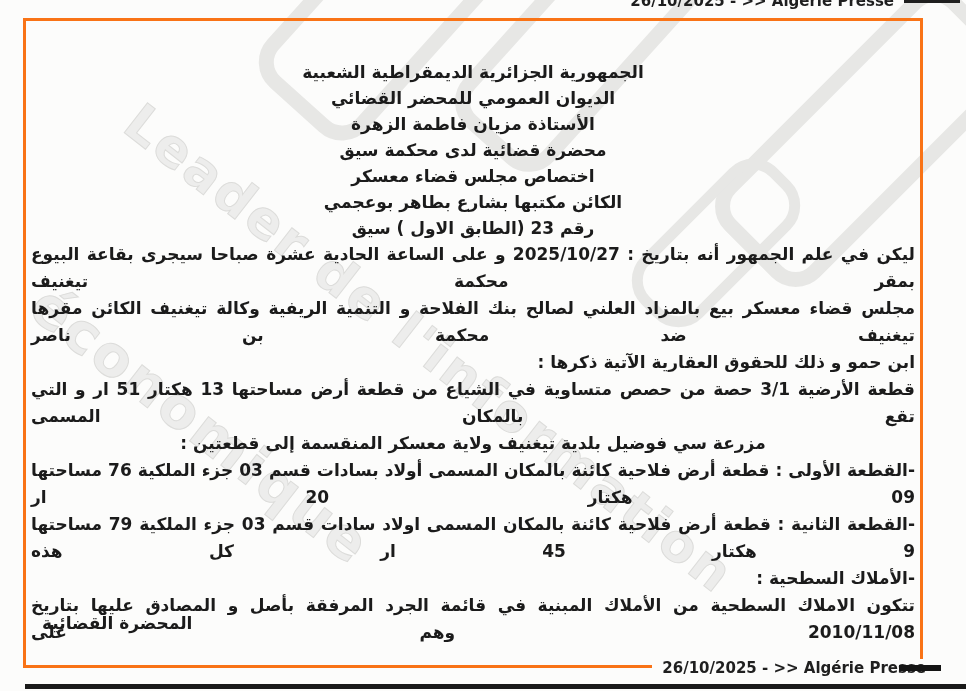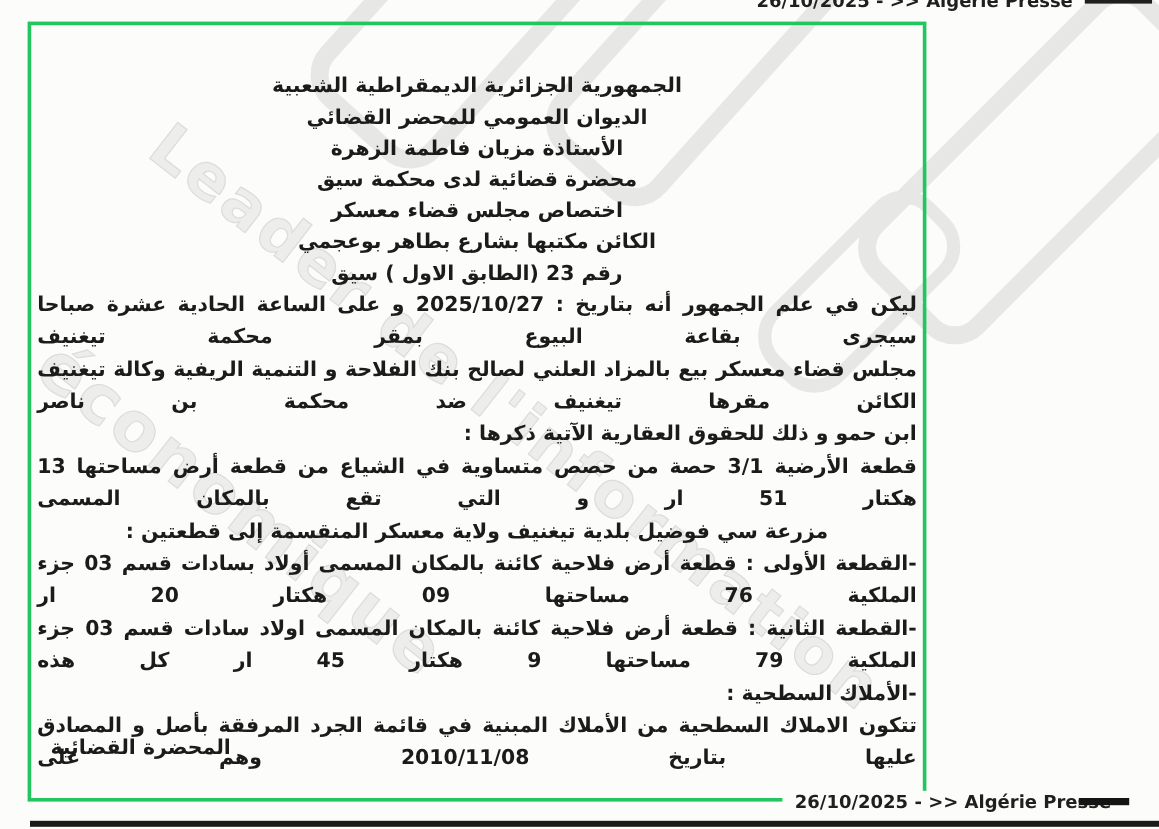--- a/index.html
+++ b/index.html
@@ -28,22 +28,22 @@
   
   .banner{
     position:absolute;display:flex;align-items:center;gap:10px;
     font-size:15px;font-weight:bold;color:#1f1f1f;white-space:nowrap;z-index:3;
   }
   .banner .dash{height:4px;background:#1f1f1f;}
   .banner-top{top:-8px;right:6px;}
   .banner-top .dash{width:56px;}
   
   .doc-box{
-    position:absolute;left:23px;top:18px;width:749px;height:650px;
-    border:3px solid #22c55e;z-index:1;box-sizing:border-box;
+    position:absolute;left:23px;top:18px;width:900px;height:650px;
+    border:3px solid #f97316;z-index:1;box-sizing:border-box;
   }
   .doc-inner{direction:rtl;unicode-bidi:embed;}
   .header-block{
     margin-top:38px;text-align:center;font-size:17px;font-weight:bold;line-height:26px;
   }
   .doc-title{
     text-align:center;font-size:31px;font-weight:bold;line-height:44px;margin-top:0;
   }
   .body-block{
     font-size:17px;font-weight:bold;line-height:27px;padding:0 5px;box-sizing:border-box;

